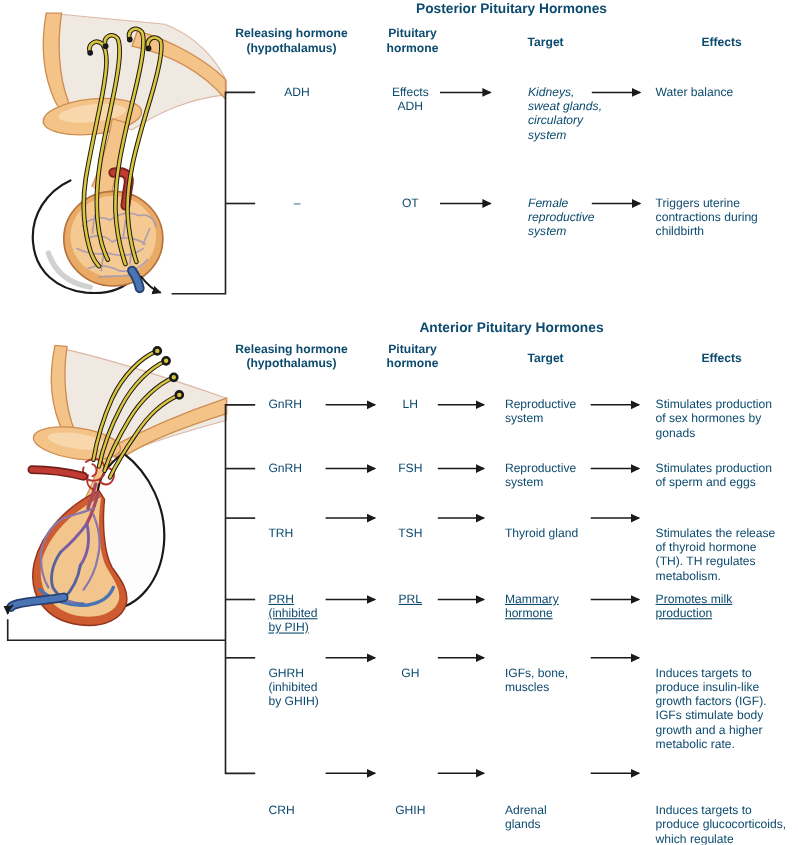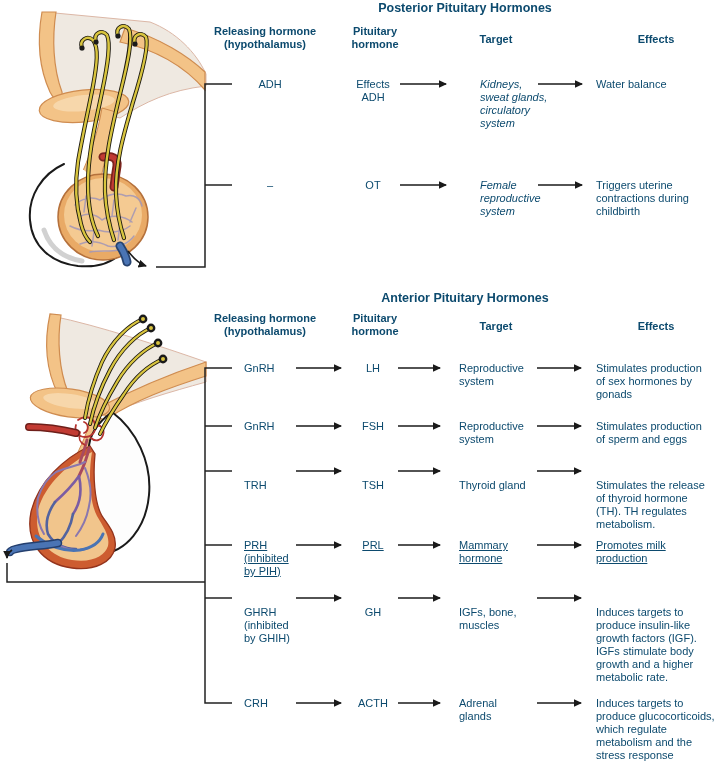--- a/index.html
+++ b/index.html
@@ -21,21 +21,21 @@
   .col-pit{left:347px;width:52px;}
   .col-tgt{left:480px;width:86px;font-style:italic;}
   .col-eff{left:596px;width:132px;}
   
   .ant-title{left:300px;top:291px;width:330px;text-align:center;}
   .ant-h-rel{left:205px;top:312px;width:120px;}
   .ant-h-pit{left:344px;top:312px;width:62px;}
   .ant-h-tgt{left:466px;top:320px;width:60px;}
   .ant-h-eff{left:624px;top:320px;width:64px;}
   .ar0{top:362px;} .ar1{top:420px;} .ar2{top:465px;margin-top:14px;}
-  .ar3{top:539px;text-decoration:underline;} .ar4{top:592px;margin-top:14px;} .ar5{top:697px;}
+  .ar3{top:539px;text-decoration:underline;} .ar4{top:592px;margin-top:14px;} .ar5{top:731px;}
   .col-rel-l{left:244px;width:64px;}
   .acol-tgt{left:459px;width:86px;}
 </style>
 </head>
 <body>
 
 <div class="canvas">
 
   <svg class="bg" width="725" height="768" viewBox="0 0 725 768">
     <defs>
@@ -263,21 +263,21 @@
   <div class="t ar4 acol-tgt">IGFs, bone,
 muscles</div>
   <div class="t ar4 col-eff">Induces targets to
 produce insulin-like
 growth factors (IGF).
 IGFs stimulate body
 growth and a higher
 metabolic rate.</div>
 
   <div class="t ar5 col-rel-l">CRH</div>
-  <div class="t c ar5 col-pit">ACTH</div>
+  <div class="t c ar5 col-pit">GHIH</div>
   <div class="t ar5 acol-tgt">Adrenal
 glands</div>
   <div class="t ar5 col-eff">Induces targets to
 produce glucocorticoids,
 which regulate
 metabolism and the
 stress response</div>
 
 </div>
 

